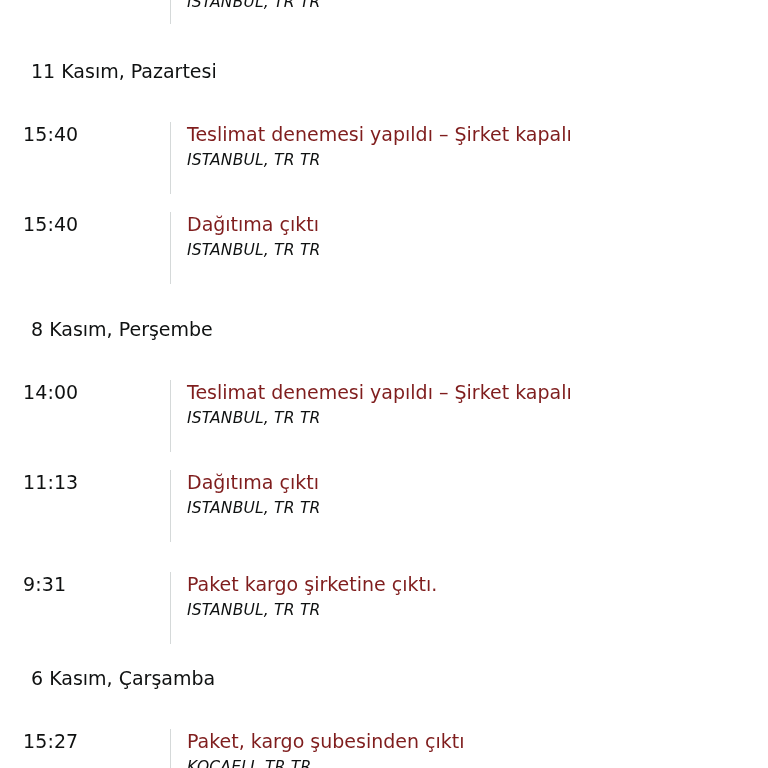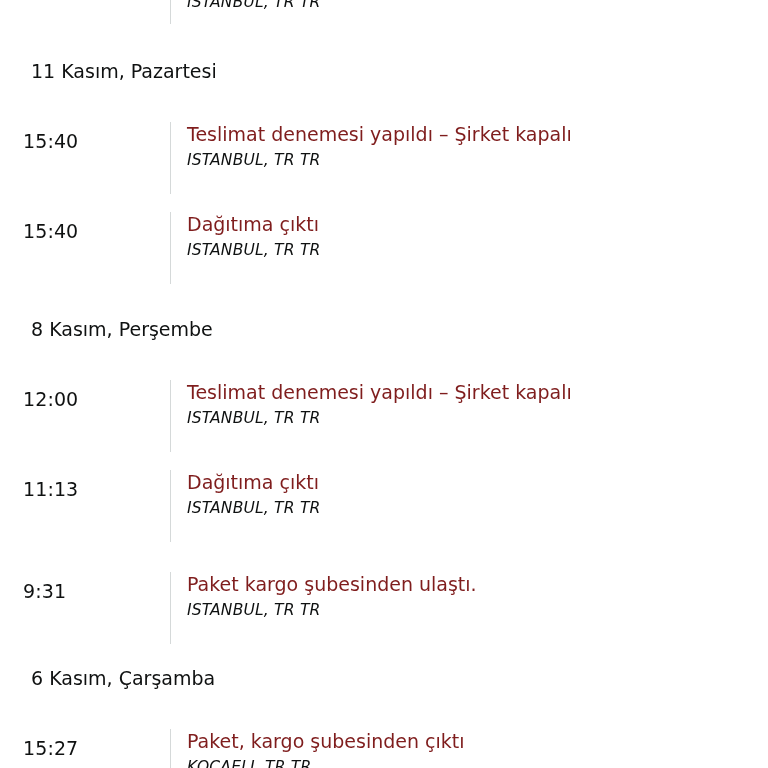--- a/index.html
+++ b/index.html
@@ -23,21 +23,21 @@
     }
     .row {
       position: absolute;
       left: 0;
       width: 768px;
       height: 72px;
     }
     .time {
       position: absolute;
       left: 23px;
-      top: 7px;
+      top: 0;
       font-size: 19px;
       line-height: 24px;
       color: #0f1111;
       letter-spacing: 0.1px;
     }
     .vline {
       position: absolute;
       left: 170px;
       top: 0;
       width: 1px;
@@ -96,37 +96,37 @@
   <div class="row" style="top:212px;">
     <div class="time">15:40</div>
     <div class="vline"></div>
     <div class="event">Dağıtıma çıktı</div>
     <div class="location">ISTANBUL, TR TR</div>
   </div>
 
   <div class="date-header" style="top:317px;">8 Kasım, Perşembe</div>
 
   <div class="row" style="top:380px;">
-    <div class="time">12:00</div>
+    <div class="time">14:00</div>
     <div class="vline"></div>
     <div class="event">Teslimat denemesi yapıldı – Şirket kapalı</div>
     <div class="location">ISTANBUL, TR TR</div>
   </div>
 
   <div class="row" style="top:470px;">
     <div class="time">11:13</div>
     <div class="vline"></div>
     <div class="event">Dağıtıma çıktı</div>
     <div class="location">ISTANBUL, TR TR</div>
   </div>
 
   <div class="row" style="top:560px;margin-top:12px;">
     <div class="time">9:31</div>
     <div class="vline"></div>
-    <div class="event">Paket kargo şubesinden ulaştı.</div>
+    <div class="event">Paket kargo şirketine çıktı.</div>
     <div class="location">ISTANBUL, TR TR</div>
   </div>
 
   <div class="date-header" style="top:666px;">6 Kasım, Çarşamba</div>
 
   <div class="row" style="top:729px;">
     <div class="time">15:27</div>
     <div class="vline"></div>
     <div class="event">Paket, kargo şubesinden çıktı</div>
     <div class="location">KOCAELI, TR TR</div>

